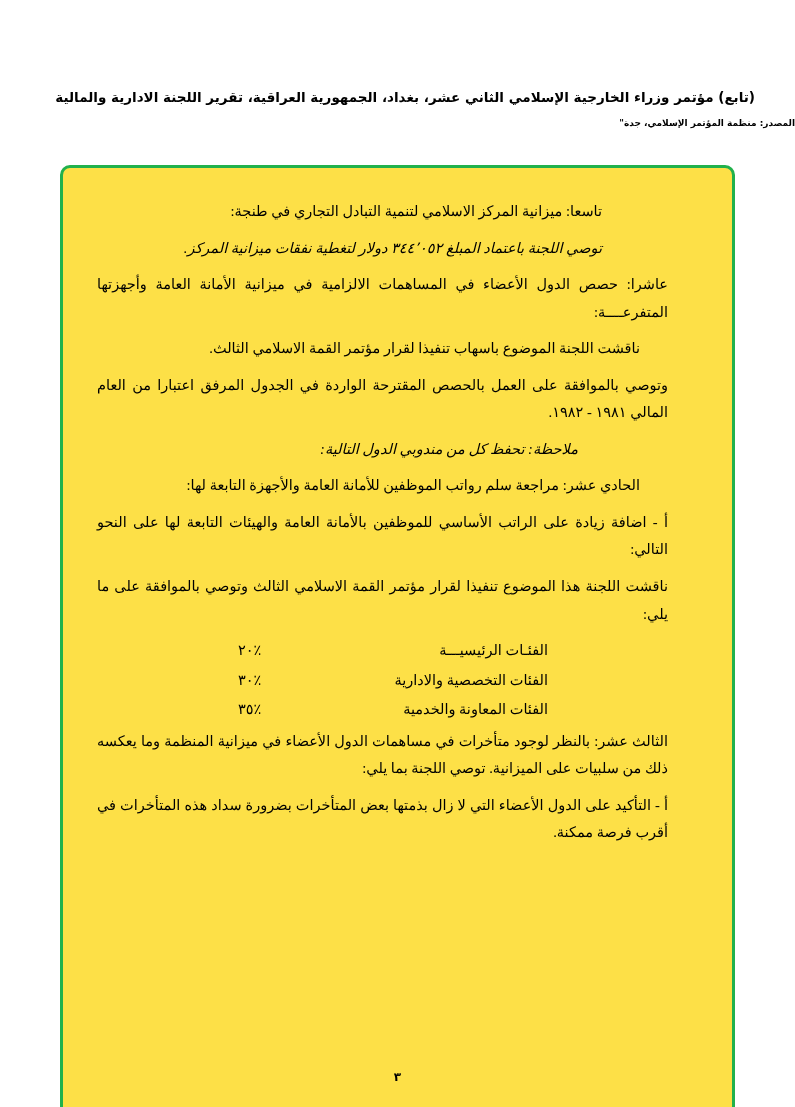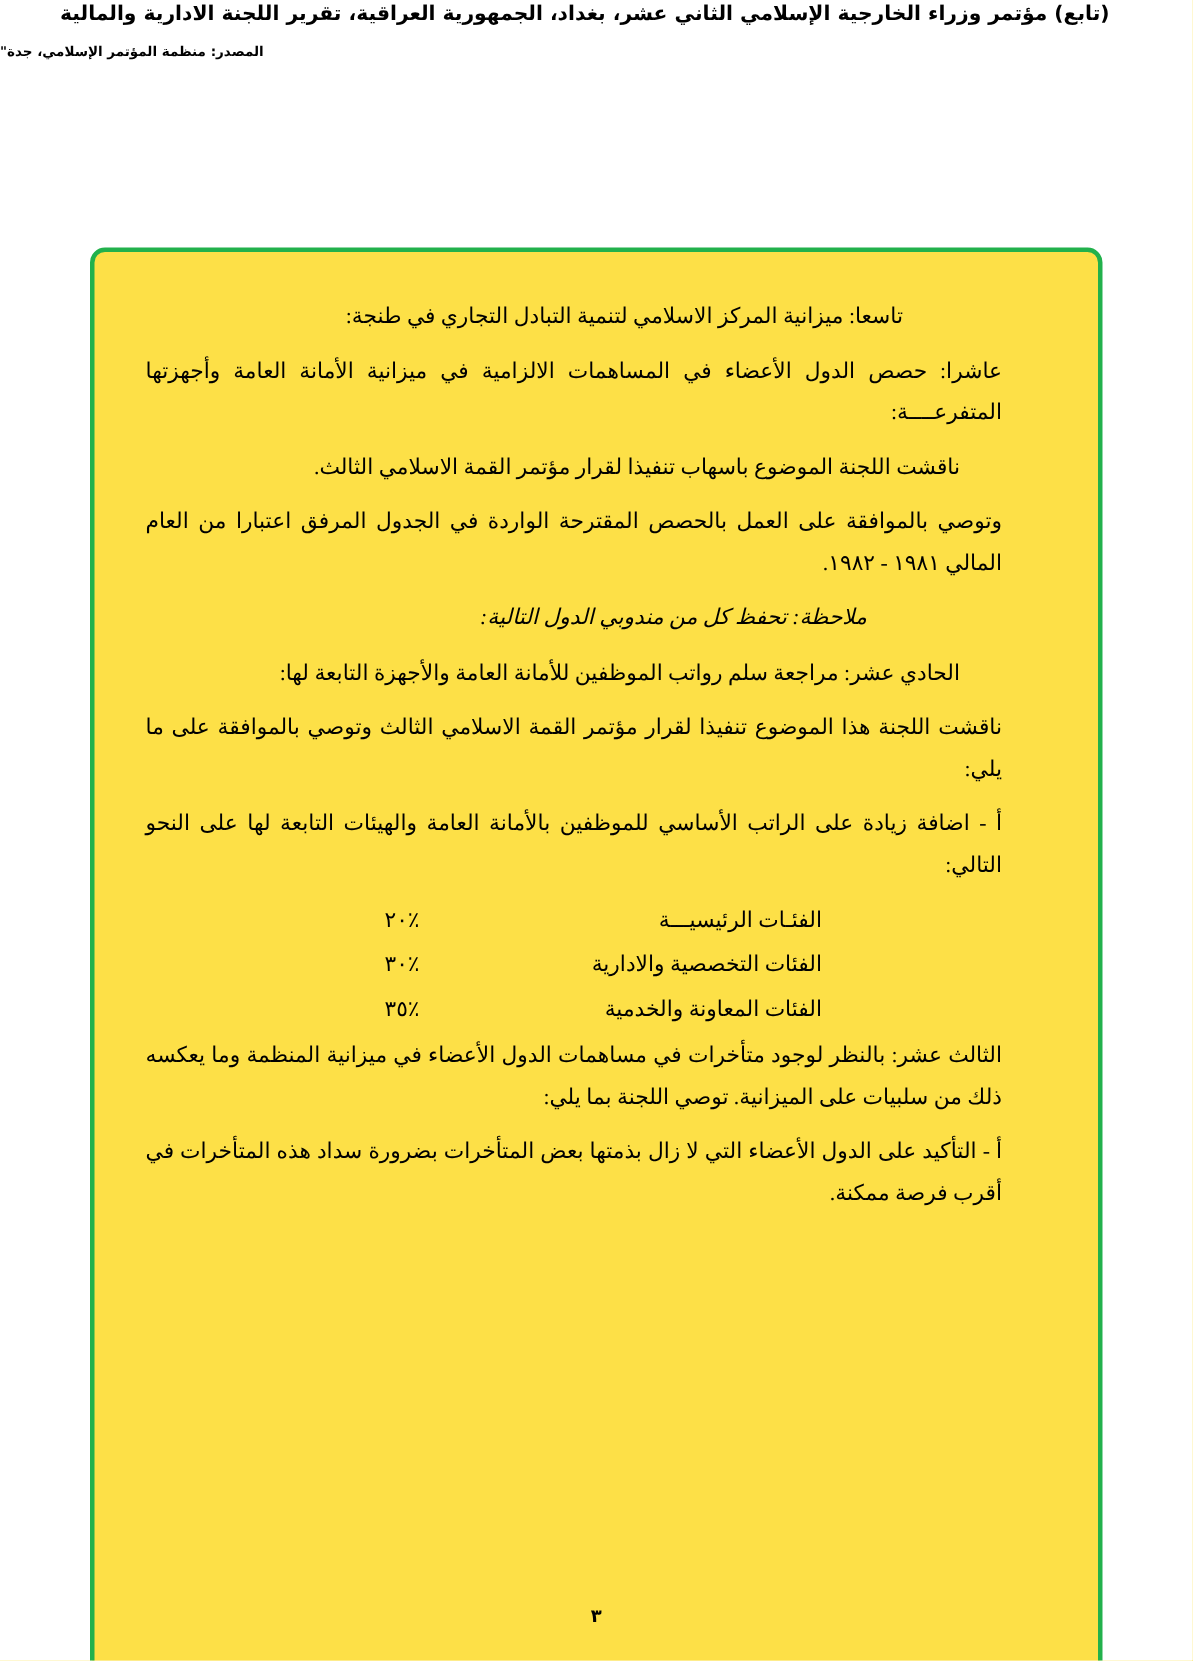--- a/index.html
+++ b/index.html
@@ -14,21 +14,22 @@
     font-family: "Liberation Serif", "DejaVu Serif", serif;
     color: #000000;
     overflow: hidden;
   }
   .page {
     position: absolute;
     inset: 0;
     padding: 0;
   }
   .doc-header {
-    text-align: left;
+    text-align: right;
+    margin-top: 88px;
   }
   .doc-title {
     font-family: "DejaVu Sans", "Liberation Sans", sans-serif;
     font-weight: bold;
     font-size: 13.5px;
     letter-spacing: 0px;
     color: #000;
     line-height: 1.4;
     padding: 0 40px;
   }
@@ -91,21 +92,21 @@
     justify-content: flex-start;
     gap: 60px;
     margin-bottom: 2px;
   }
   .rate-label {
     width: 190px;
     text-align: right;
   }
   .rate-value {
     width: 60px;
-    text-align: center;
+    text-align: left;
     direction: ltr;
   }
   .page-number {
     position: absolute;
     left: 0;
     right: 0;
     top: 1070px;
     text-align: center;
     font-family: "DejaVu Sans", "Liberation Sans", sans-serif;
     font-size: 12px;
@@ -127,35 +128,36 @@
   <div class="doc-header">
     <div class="doc-title">(تابع) مؤتمر وزراء الخارجية الإسلامي الثاني عشر، بغداد، الجمهورية العراقية، تقرير اللجنة الادارية والمالية</div>
     <div class="doc-source">المصدر: منظمة المؤتمر الإسلامي، جدة"</div>
   </div>
 
   <div class="frame">
     <div class="content">
 
       <p class="p-mid">تاسعا: ميزانية المركز الاسلامي لتنمية التبادل التجاري في طنجة:</p>
 
+      <p class="italic p-mid">توصي اللجنة باعتماد المبلغ ٣٤٤٬٠٥٢ دولار لتغطية نفقات ميزانية المركز.</p>
 
       <p class="p-right-pad">عاشرا: حصص الدول الأعضاء في المساهمات الالزامية في ميزانية الأمانة العامة وأجهزتها المتفرعــــة:</p>
 
       <p class="p-center-ish">ناقشت اللجنة الموضوع باسهاب تنفيذا لقرار مؤتمر القمة الاسلامي الثالث.</p>
 
       <p class="p-right-pad">وتوصي بالموافقة على العمل بالحصص المقترحة الواردة في الجدول المرفق اعتبارا من العام المالي ١٩٨١ - ١٩٨٢.</p>
 
       <p class="italic noteline">ملاحظة: تحفظ كل من مندوبي الدول التالية:</p>
 
 
       <p class="p-center-ish">الحادي عشر: مراجعة سلم رواتب الموظفين للأمانة العامة والأجهزة التابعة لها:</p>
 
+      <p class="p-right-pad">أ - اضافة زيادة على الراتب الأساسي للموظفين بالأمانة العامة والهيئات التابعة لها على النحو التالي:</p>
+
       <p class="p-right-pad">ناقشت اللجنة هذا الموضوع تنفيذا لقرار مؤتمر القمة الاسلامي الثالث وتوصي بالموافقة على ما يلي:</p>
-
-      <p class="p-right-pad">أ - اضافة زيادة على الراتب الأساسي للموظفين بالأمانة العامة والهيئات التابعة لها على النحو التالي:</p>
 
       <div class="rates">
         <div class="rate-row">
           <span class="rate-label">الفئـات الرئيسيـــة</span>
           <span class="rate-value">٢٠٪</span>
         </div>
         <div class="rate-row">
           <span class="rate-label">الفئات التخصصية والادارية</span>
           <span class="rate-value">٣٠٪</span>
         </div>

